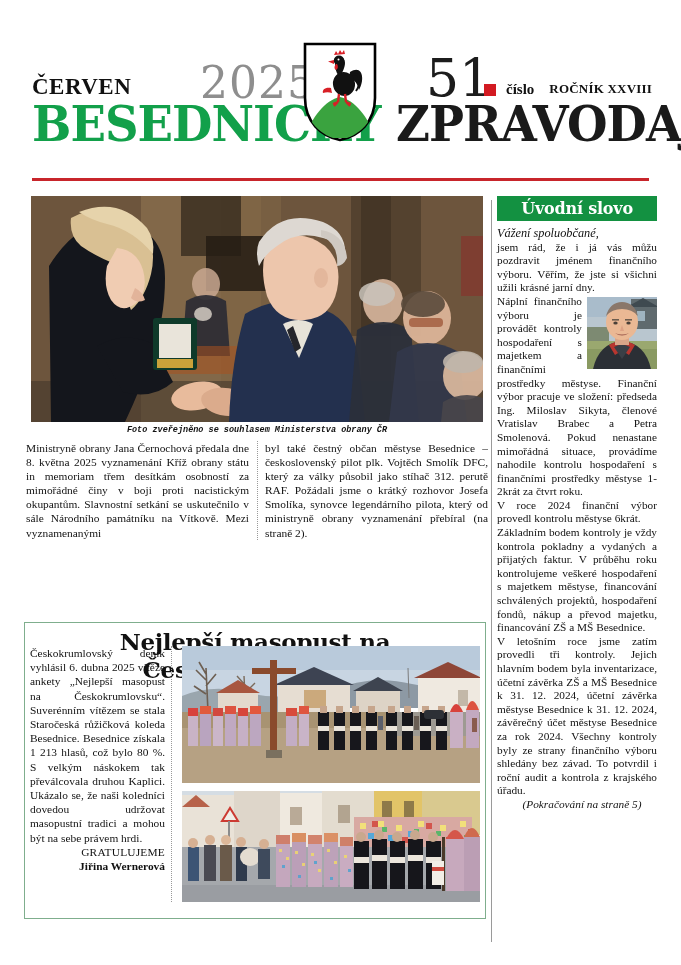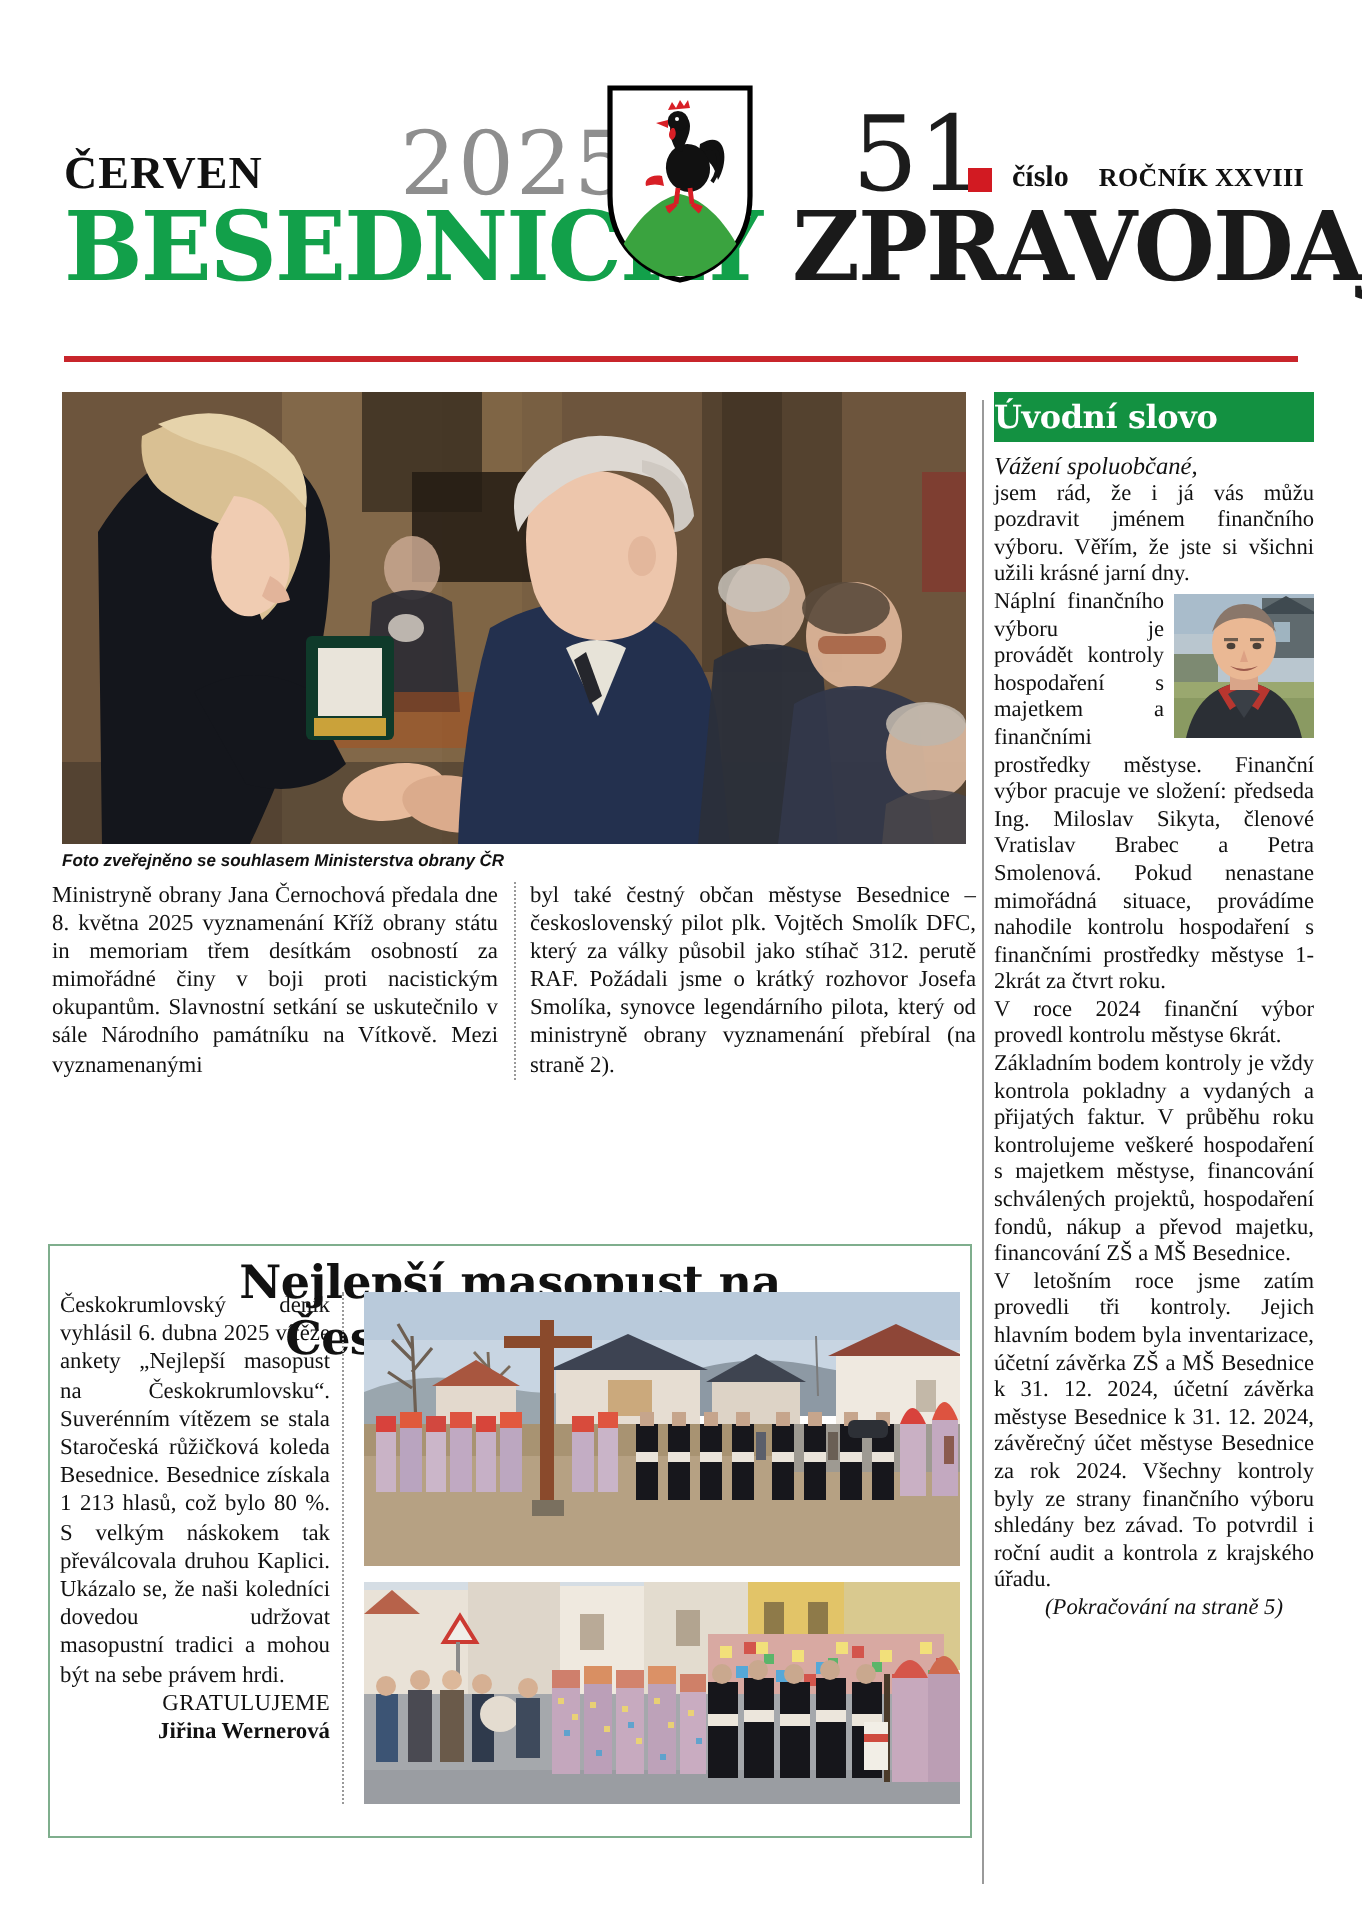--- a/index.html
+++ b/index.html
@@ -165,25 +165,25 @@
   }
   .lead-photo {
     width: 452px;
     height: 226px;
     margin: 0 auto;
     position: relative;
     overflow: hidden;
     display: block;
   }
   .photo-credit {
-    font-family: Liberation Sans, sans-serif;
+    font-family: Liberation Mono, monospace;
     font-style: italic;
     font-weight: bold;
     font-size: 8.5px;
-    text-align: left;
+    text-align: center;
     width: 452px;
     margin: 3px auto 0 auto;
     color: #111;
   }
   .lead-body {
     margin: 6px auto 0 auto;
     width: 462px;
     column-count: 2;
     column-gap: 16px;
     column-rule: 1px dotted #999;
@@ -263,21 +263,21 @@
     overflow: hidden;
   }
 
   
   .sidebar-banner {
     width: 160px;
     height: 25px;
     background: #139141;
     display: flex;
     align-items: center;
-    justify-content: flex-start;
+    justify-content: center;
   }
   .sidebar-banner span {
     font-family: "DejaVu Serif", serif;
     font-weight: bold;
     font-size: 16px;
     color: #ffffff;
     letter-spacing: -0.2px;
   }
   .sidebar-body {
     width: 160px;

